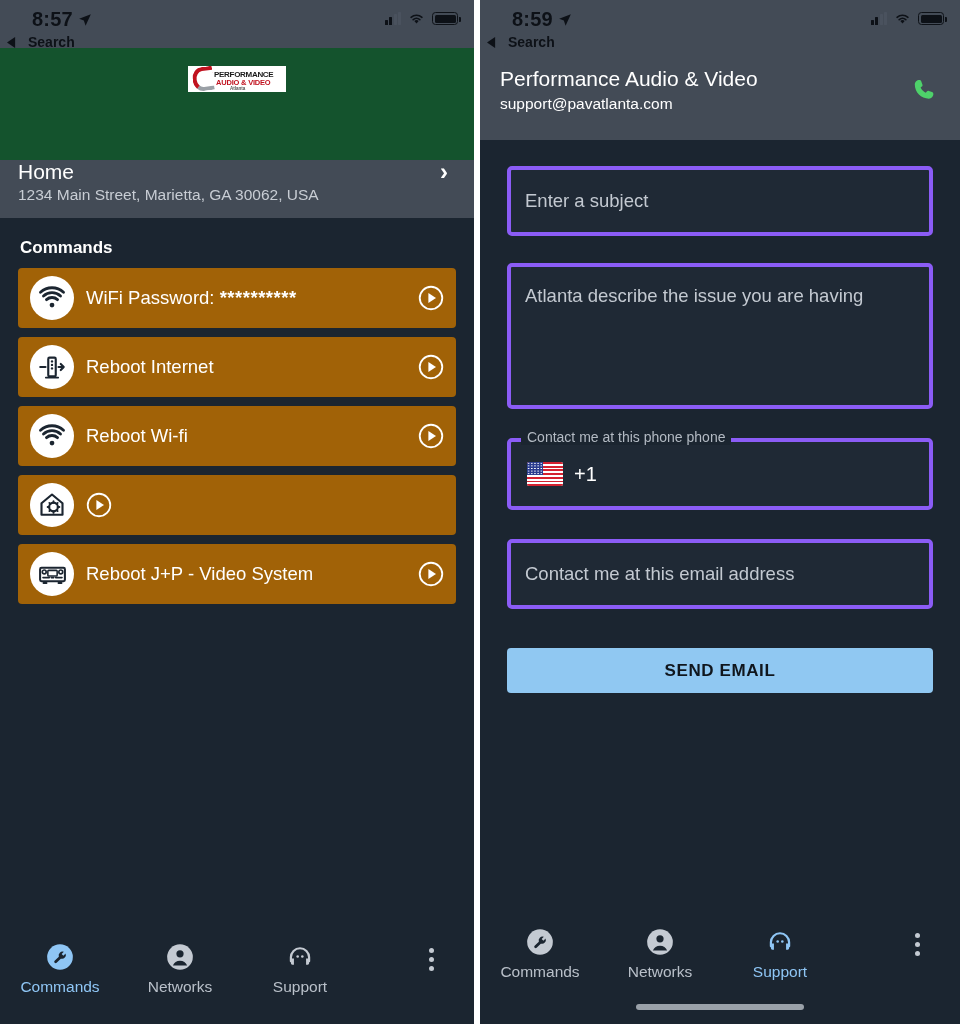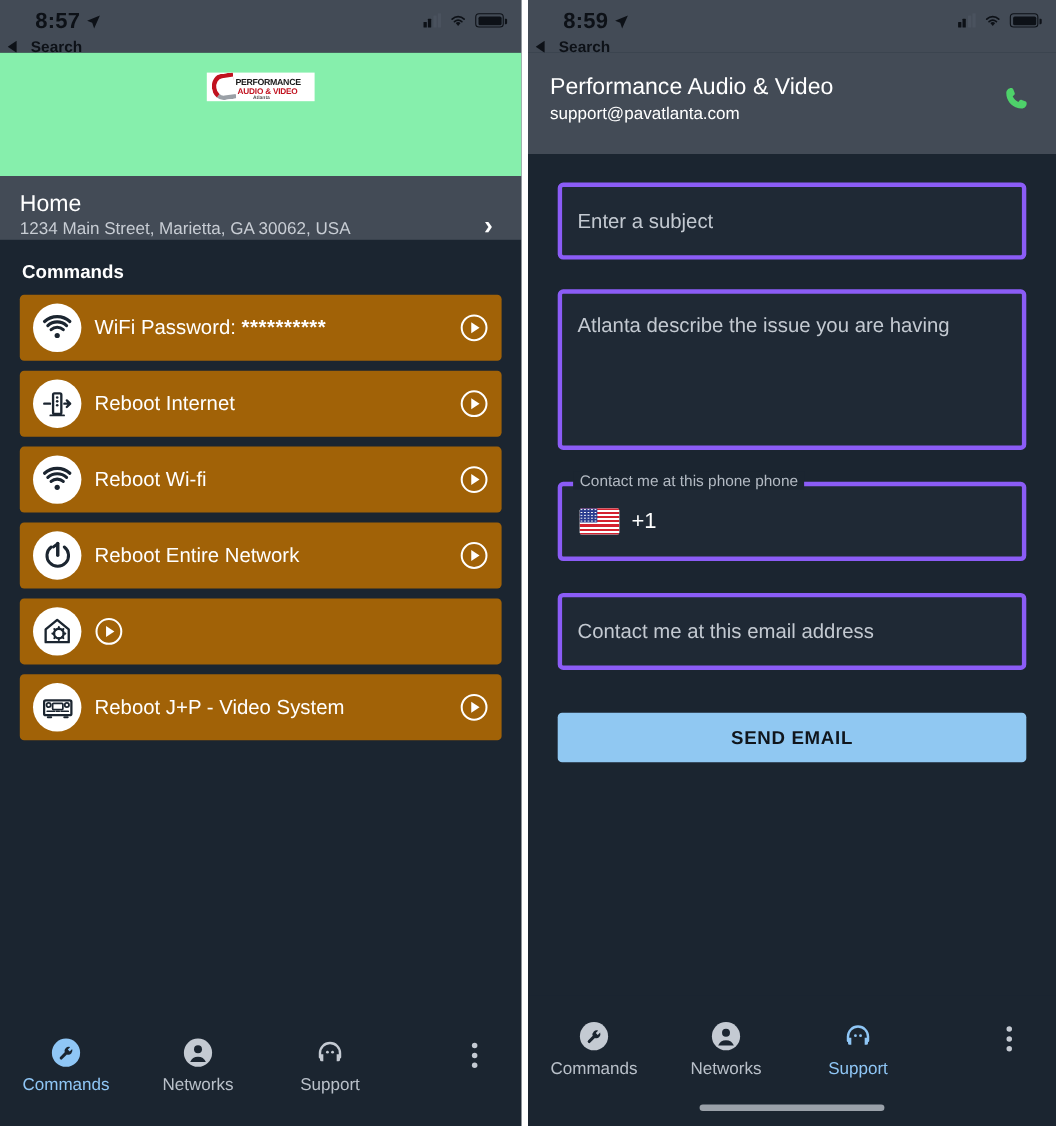--- a/index.html
+++ b/index.html
@@ -28,34 +28,34 @@
   .bars i:nth-child(2) { height: 8px; }
   .bars i:nth-child(3) { height: 11px; background: #4a525e; }
   .bars i:nth-child(4) { height: 13px; background: #4a525e; }
   .battery { width: 26px; height: 13px; border: 1.4px solid #0d1117; border-radius: 3.5px;
              position: relative; padding: 1.5px; }
   .battery::after { content:""; position:absolute; right:-3.5px; top:4px; width:2px; height:5px;
              background:#0d1117; border-radius:0 1px 1px 0; }
   .battery span { display:block; width:100%; height:100%; background:#0d1117; border-radius:1.5px; }
 
   
-  .l-header { background: #86efac; flex: 0 0 112px; position: relative; }
+  .l-header { background: #14532d; flex: 0 0 112px; position: relative; }
   .statusbar.on-gray { background: #434b56; }
   .logo { position: absolute; left: 50%; transform: translateX(-50%); top: 18px;
           width: 98px; height: 26px; background: #ffffff; overflow: hidden; }
   .logo .swoosh { position:absolute; left:2px; top:1px; width:26px; height:24px;
           border-radius: 50% 0 0 50%; border-left: 5px solid #c1121f; border-top: 4px solid #c1121f;
           border-bottom: 4px solid #9aa0a6; transform: rotate(-8deg) scaleX(.8); }
   .logo .l1 { position:absolute; left:26px; top:4px; font-size:8px; font-weight:800; color:#1a1a1a;
           letter-spacing:-.3px; font-family:"Liberation Sans", sans-serif; }
   .logo .l2 { position:absolute; left:28px; top:12px; font-size:7.5px; font-weight:800; color:#c1121f;
           letter-spacing:-.2px; }
   .logo .l3 { position:absolute; left:42px; top:19.5px; font-size:4.5px; font-weight:700; color:#555; }
 
-  .home-row { flex: 0 0 58px; background: #434b56; display: flex; align-items: flex-end;
+  .home-row { flex: 0 0 58px; background: #434b56; display: flex; align-items: flex-start;
               padding: 0 18px; position: relative; }
   .home-texts { flex: 1; }
   .home-title { font-size: 21px; color: #ffffff; line-height: 1.15; }
   .home-addr { font-size: 15.5px; color: #c8cdd4; margin-top: 2px; }
   .chev { color: #ffffff; font-size: 24px; font-weight: 700; line-height: 1;
           margin-right: 8px; }
 
   
   .l-body { flex: 1; background: #1b2530; padding-top: 14px; overflow: hidden; }
   .section-title { font-size: 17px; color: #ffffff; font-weight: bold; padding: 6px 20px 10px; }
@@ -216,34 +216,20 @@
               <path d="M2.8 7.4a13.6 13.6 0 0118.4 0" stroke="#1b2530" stroke-width="2.3" fill="none" stroke-linecap="round"></path>
             </svg>
           </div>
           <div class="cmd-label">Reboot Wi-fi</div>
           <svg class="play" viewBox="0 0 24 24">
             <circle cx="12" cy="12" r="10.4" fill="none" stroke="#ffffff" stroke-width="1.7"></circle>
             <path d="M9.6 7.4l7 4.6-7 4.6z" fill="#ffffff"></path>
           </svg>
         </div>
 
-        <div class="cmd-row">
-          <div class="cmd-icon">
-            <svg width="31" height="31" viewBox="0 0 24 24">
-              <path d="M12 3.2v8.2" stroke="#1b2530" stroke-width="2.4" stroke-linecap="round"></path>
-              <path d="M7.4 5.6a7.6 7.6 0 109.2 0" stroke="#1b2530" stroke-width="2.1" fill="none" stroke-linecap="round"></path>
-              <path d="M12 3.2l-3 2.4" stroke="#1b2530" stroke-width="2.1" fill="none" stroke-linecap="round"></path>
-            </svg>
-          </div>
-          <div class="cmd-label">Reboot Entire Network</div>
-          <svg class="play" viewBox="0 0 24 24">
-            <circle cx="12" cy="12" r="10.4" fill="none" stroke="#ffffff" stroke-width="1.7"></circle>
-            <path d="M9.6 7.4l7 4.6-7 4.6z" fill="#ffffff"></path>
-          </svg>
-        </div>
 
         <div class="cmd-row">
           <div class="cmd-icon">
             <svg width="30" height="30" viewBox="0 0 24 24">
               <path d="M3.6 10.6L12 3.6l8.4 7v9.2H3.6z" fill="none" stroke="#1b2530" stroke-width="1.7" stroke-linejoin="round"></path>
               <circle cx="13.2" cy="13.6" r="3.5" fill="none" stroke="#1b2530" stroke-width="1.7"></circle>
               <path d="M13.2 8.9v1.3M13.2 17v1.3M8.5 13.6h1.3M16.6 13.6h1.3M9.9 10.3l.9.9M15.6 16l.9.9M16.5 10.3l-.9.9M10.8 16l-.9.9" stroke="#1b2530" stroke-width="1.5" stroke-linecap="round"></path>
             </svg>
           </div>
           <svg class="play" viewBox="0 0 24 24">

